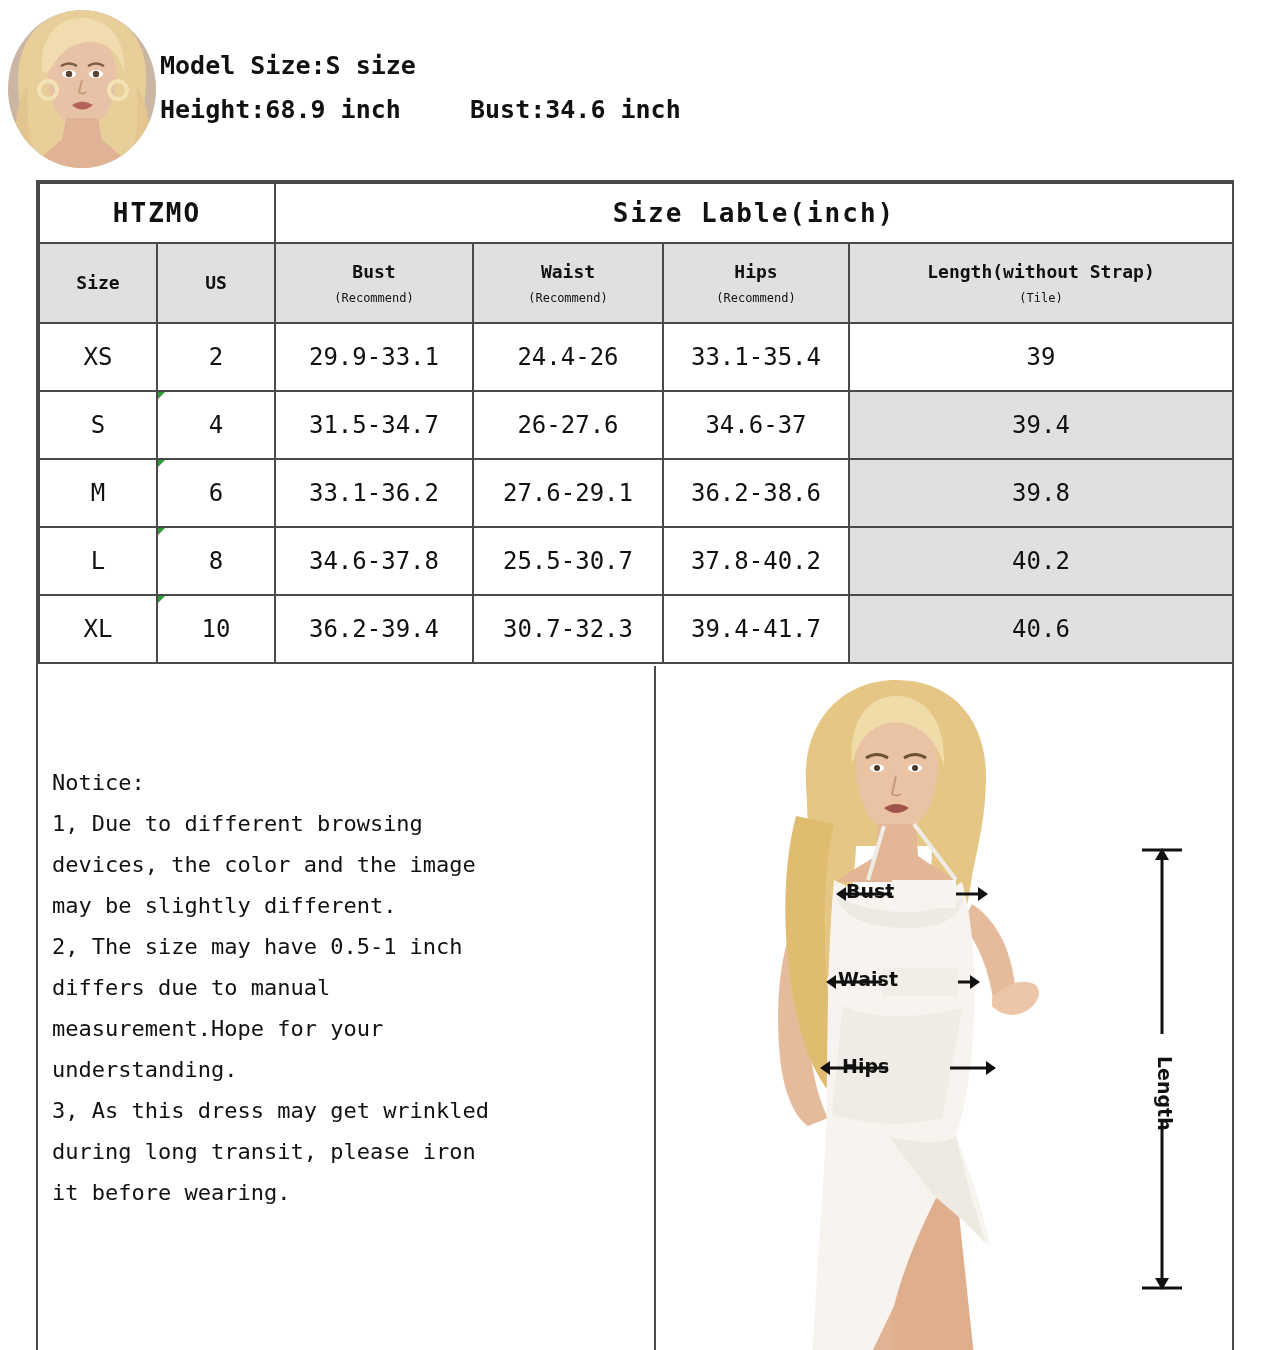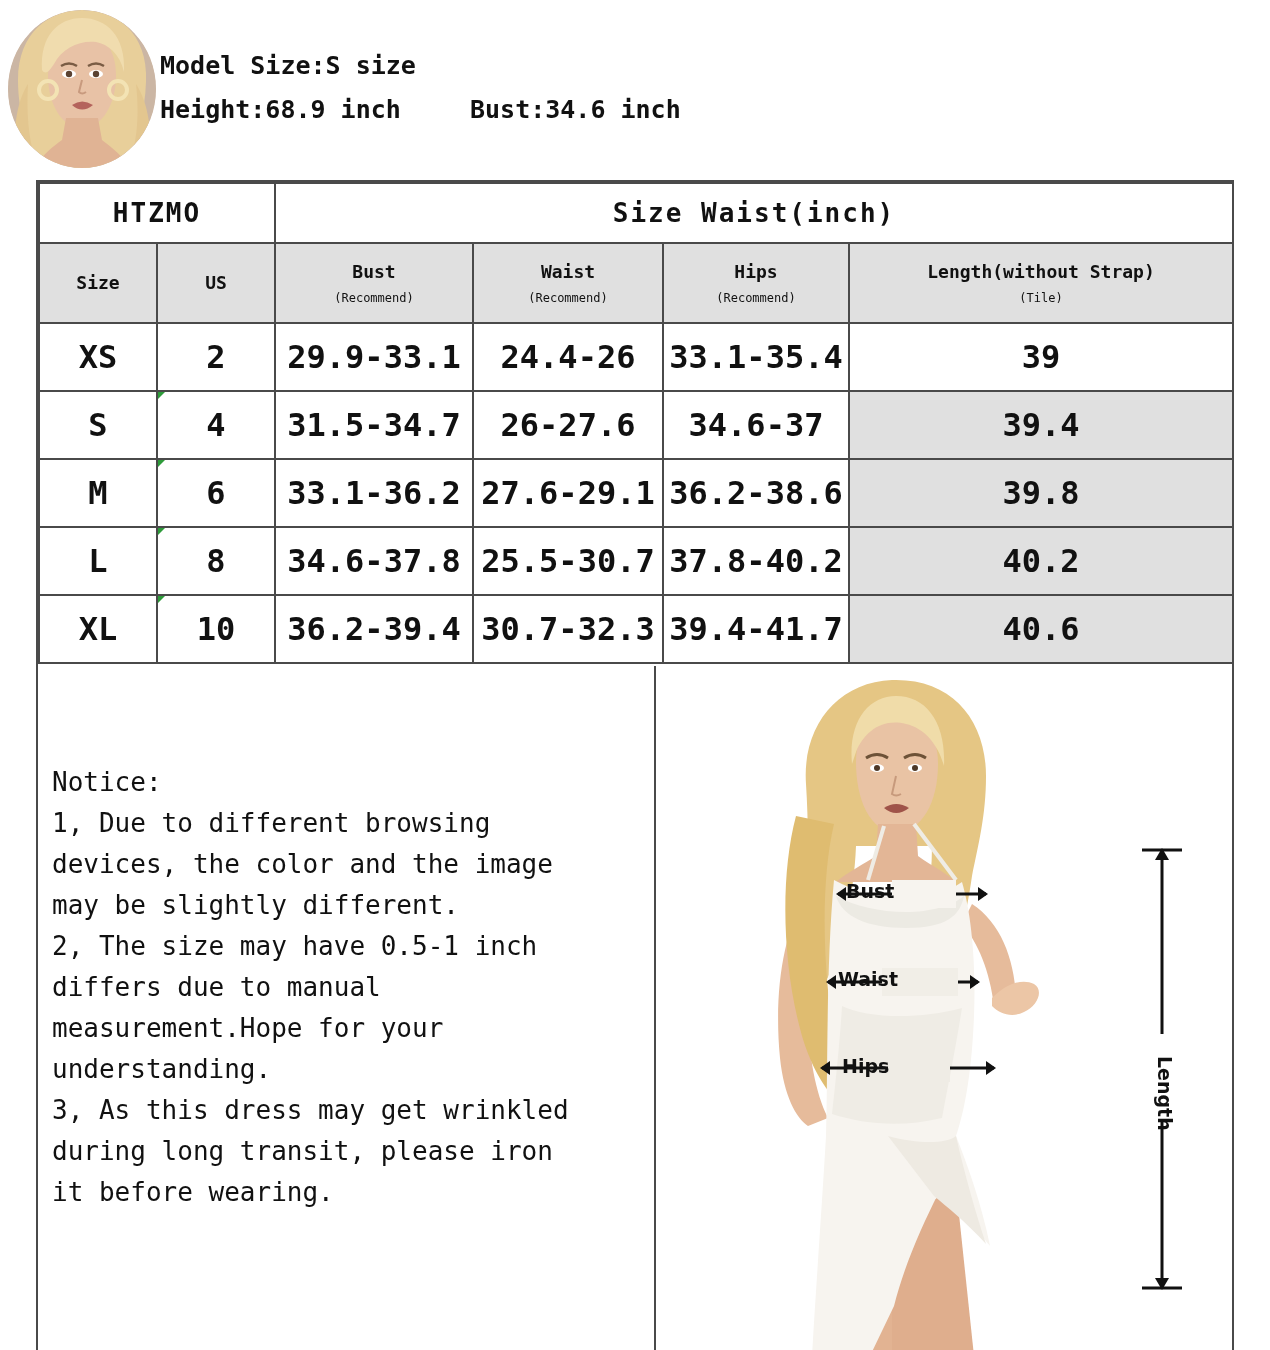--- a/index.html
+++ b/index.html
@@ -106,23 +106,23 @@
     line-height: 30px;
   }
   .head-sub {
     display: block;
     font-size: 12px;
     line-height: 22px;
     font-weight: normal;
   }
   .data-row td {
     height: 66px;
-    font-size: 32px;
+    font-size: 24px;
     background: #e0e0e0;
-    font-weight: bold;
+    font-weight: normal;
   }
   .data-row td.white {
     background: #ffffff;
   }
   
   td.us-cell {
     position: relative;
   }
   td.us-cell::before {
     content: "";
@@ -146,21 +146,21 @@
     display: flex;
   }
   .notice-pane {
     width: 618px;
     box-sizing: border-box;
     border-right: 2px solid #4a4a4a;
     padding: 96px 0 0 14px;
   }
   .notice-text {
     font-family: "DejaVu Sans Mono", monospace;
-    font-size: 26px;
+    font-size: 22px;
     line-height: 41px;
     color: #111;
     width: 600px;
     white-space: pre-wrap;
     letter-spacing: 0px;
   }
   .photo-pane {
     position: relative;
     flex: 1;
     overflow: hidden;
@@ -246,21 +246,21 @@
       <col style="width:118px">
       <col style="width:118px">
       <col style="width:198px">
       <col style="width:190px">
       <col style="width:186px">
       <col style="width:384px">
     </colgroup>
     <tbody>
       <tr class="brand-row">
         <th colspan="2">HTZMO</th>
-        <th colspan="4">Size Waist(inch)</th>
+        <th colspan="4">Size Lable(inch)</th>
       </tr>
       <tr class="head-row">
         <th>
           <span class="head-main">Size</span>
         </th>
         <th>
           <span class="head-main">US</span>
         </th>
         <th>
           <span class="head-main">Bust</span>

